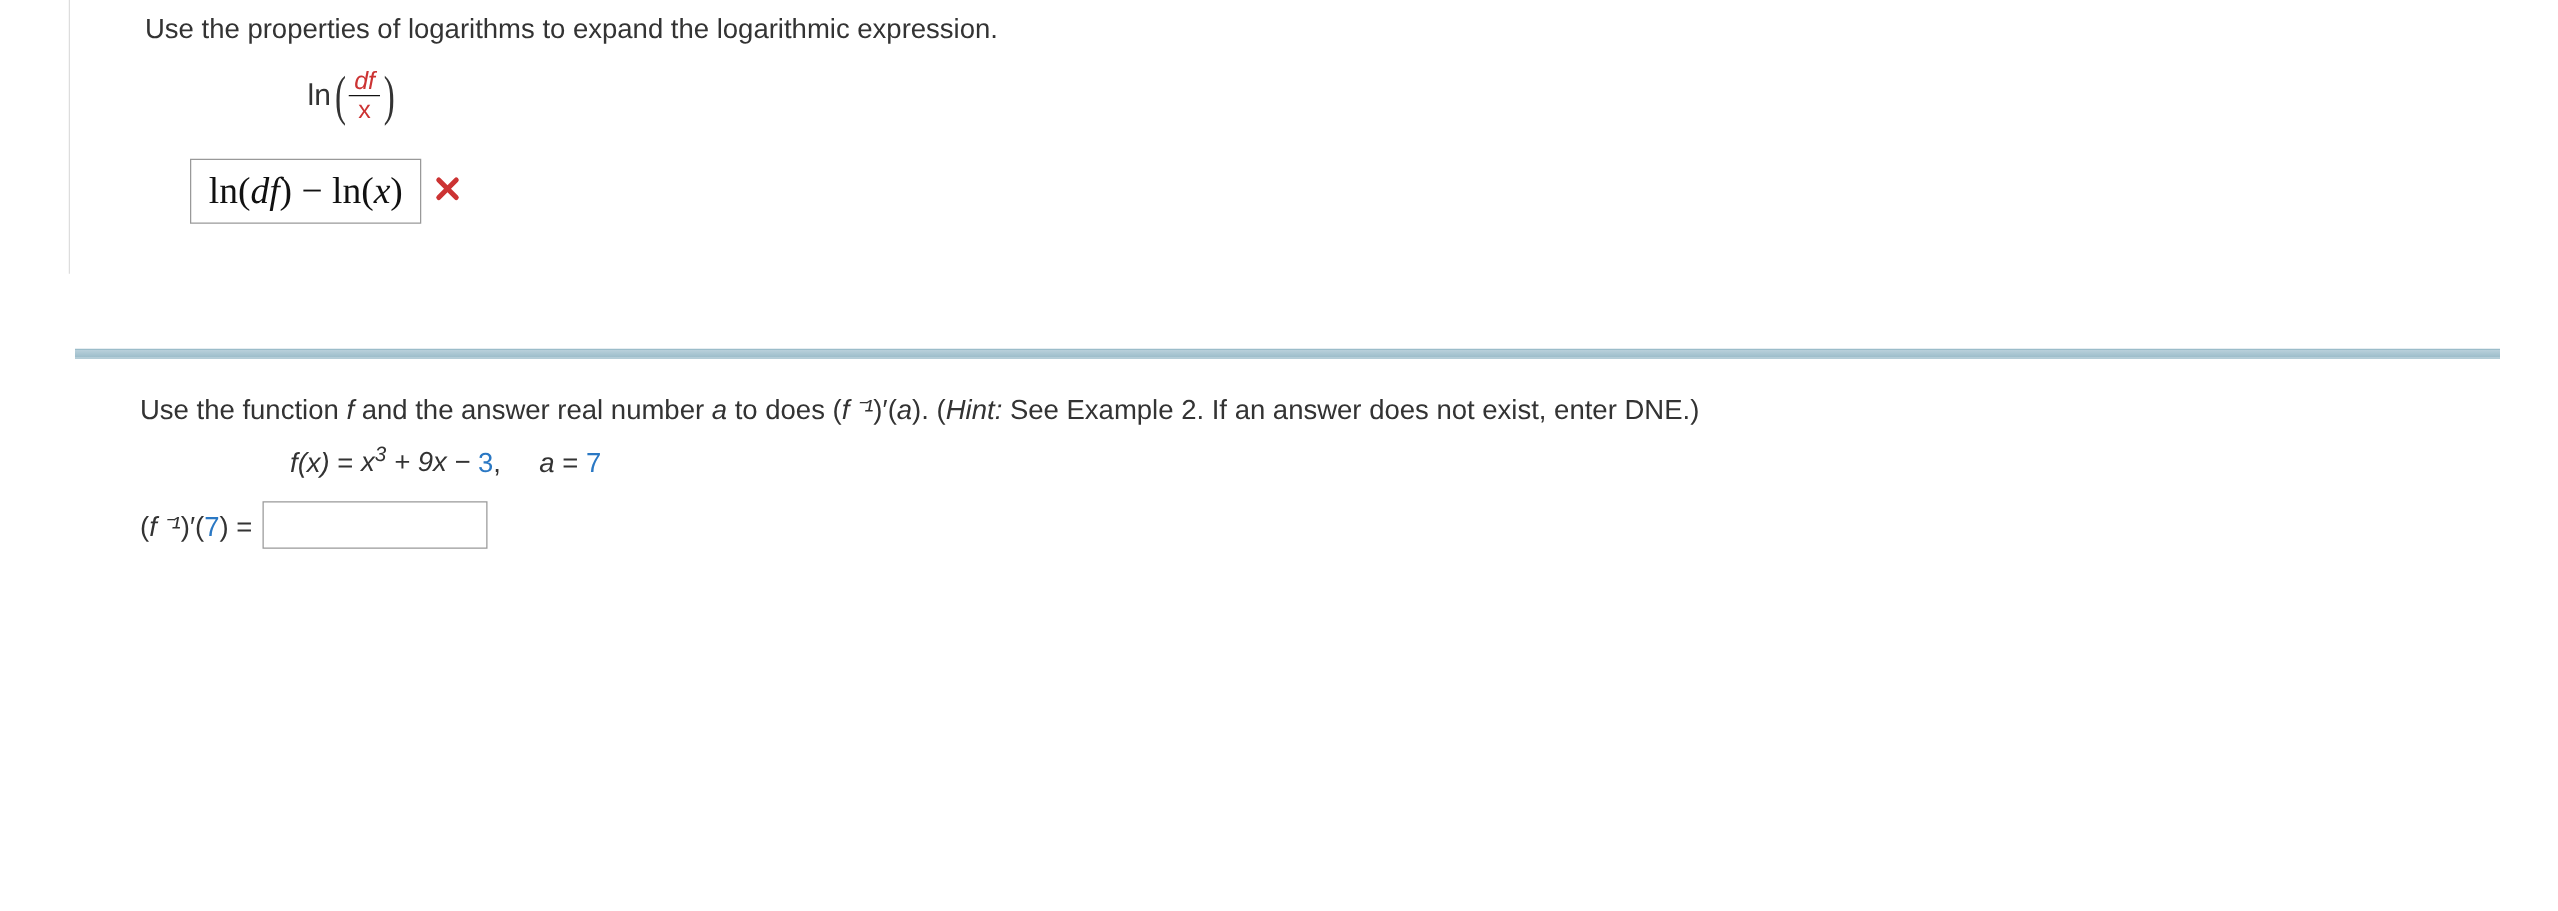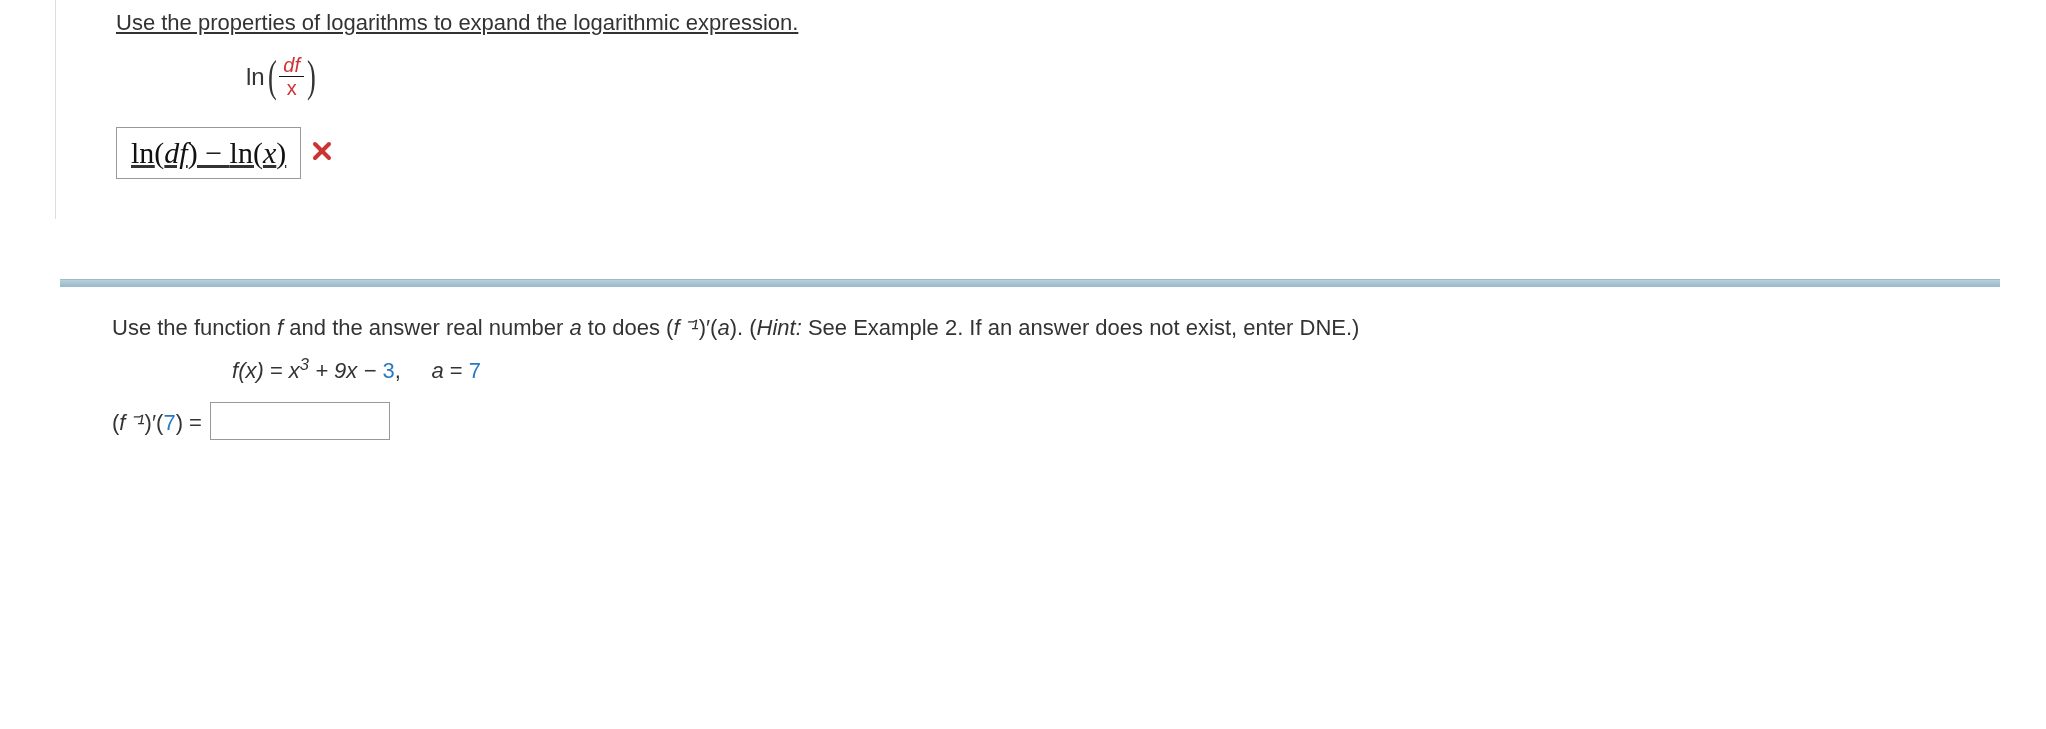--- a/index.html
+++ b/index.html
@@ -7,21 +7,20 @@
     padding: 0;
     font-family: Verdana, Arial, sans-serif;
     color: #333;
     background: #fff;
     width: 2046px;
   }
   .q1 {
     padding: 10px 0 40px 60px;
     border-left: 1px solid #ddd;
     margin-left: 55px;
-    text-decoration: underline;
   }
   .q1 .prompt {
     font-size: 22px;
     color: #333;
     margin-bottom: 18px;
   }
   .expr-display {
     margin-left: 130px;
     font-size: 24px;
   }
@@ -58,20 +57,21 @@
     margin-top: 28px;
     display: flex;
     align-items: center;
   }
   .answer-box {
     border: 1px solid #999;
     padding: 8px 14px;
     font-family: "Times New Roman", serif;
     font-size: 30px;
     color: #111;
+    margin-left: 36px;
   }
   .x-icon {
     margin-left: 10px;
   }
   .divider {
     height: 6px;
     background: linear-gradient(#b9d0db, #9bbcc9);
     border-top: 1px solid #9bbcc9;
     border-bottom: 1px solid #9bbcc9;
     margin: 60px 0 18px 60px;

